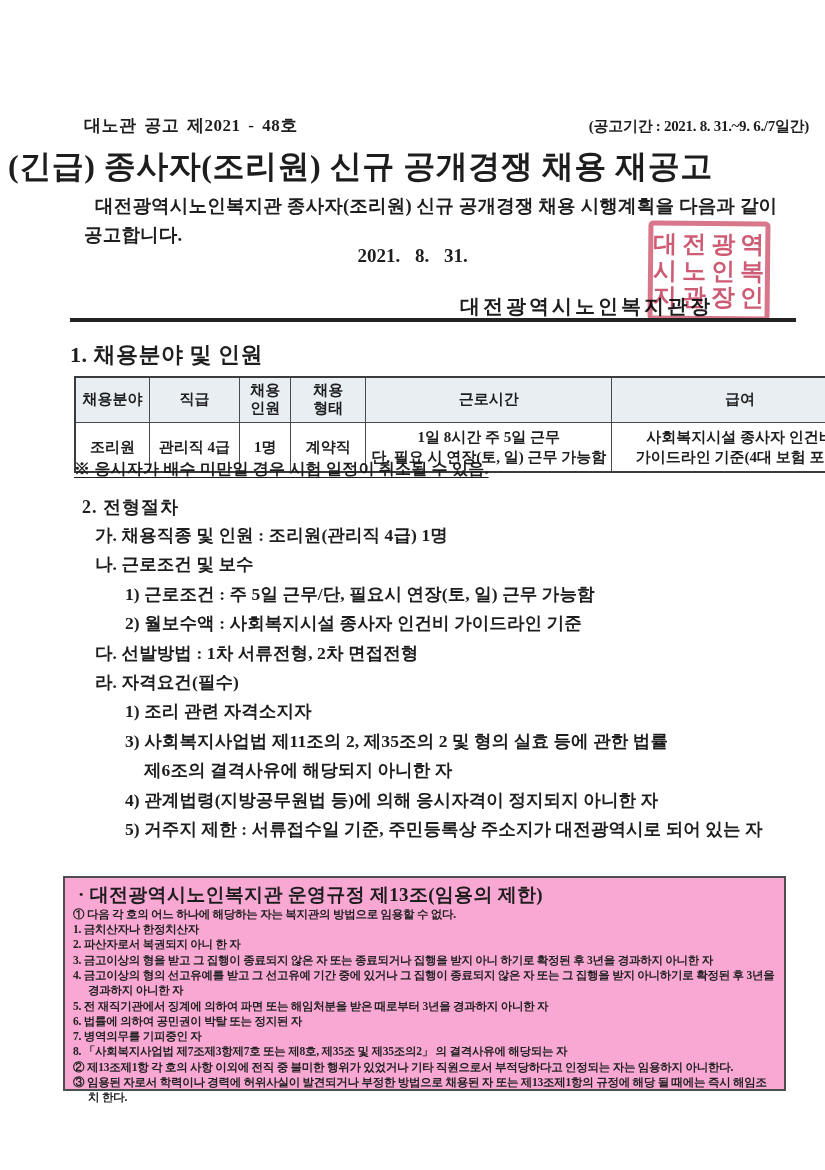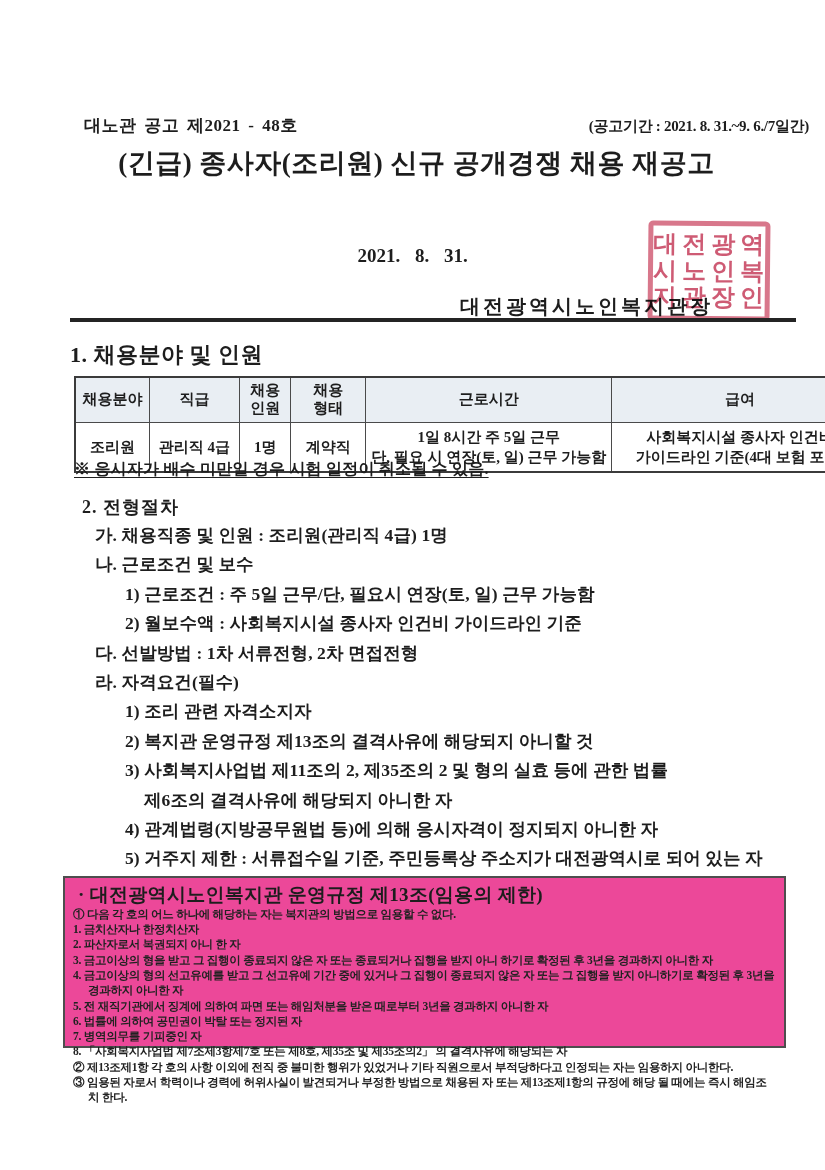--- a/index.html
+++ b/index.html
@@ -6,21 +6,21 @@
   body{
     width:825px;height:1170px;background:#ffffff;position:relative;
     font-family:"Liberation Serif","DejaVu Serif",serif;color:#1d1d1d;
     -webkit-font-smoothing:antialiased;
   }
   .page{position:absolute;inset:0;overflow:hidden;}
   .abs{position:absolute;}
 
   .doc-number{left:84px;top:114px;font-size:17px;font-weight:700;letter-spacing:.5px;word-spacing:3px;}
   .notice-period{right:16px;top:117px;font-size:15px;font-weight:700;letter-spacing:-.3px;}
-  .main-title{left:0;right:0;top:145px;text-align:center;font-size:27px;font-weight:800;letter-spacing:.5px;padding-left:8px;}
+  .main-title{left:0;right:0;top:145px;font-size:32px;font-weight:800;letter-spacing:.5px;padding-left:8px;}
   .intro{left:84px;top:192px;width:708px;font-size:18.5px;font-weight:600;line-height:1.55;
          word-break:break-all;text-indent:11px;letter-spacing:.2px;}
   .date-line{left:0;right:0;top:245px;text-align:center;font-size:19px;font-weight:700;word-spacing:10px;}
   .signer{right:112px;top:293px;font-size:20px;font-weight:700;letter-spacing:3px;}
 
   .seal{
     left:648px;top:221px;width:122px;height:100px;
     border:5px solid rgba(203,73,100,.75);border-radius:5px;
     display:flex;flex-direction:column;justify-content:center;align-items:center;
     color:rgba(198,62,92,.85);font-weight:800;font-size:24px;line-height:1.12;
@@ -49,35 +49,36 @@
         text-decoration:underline;text-underline-offset:3px;letter-spacing:.2px;}
 
   .s2-heading{left:82px;top:495px;font-size:18px;font-weight:800;letter-spacing:1px;}
   .s2-list{left:70px;top:521px;width:735px;}
   .li{font-size:17.5px;font-weight:600;line-height:29.4px;letter-spacing:.1px;word-break:keep-all;}
   .lv1{padding-left:25px;}
   .lv2{padding-left:55px;}
   .lv3{padding-left:74px;}
 
   .rules-box{
-    left:63px;top:876px;width:723px;height:172px;box-sizing:border-box;
-    border:2px solid #4e4e4e;padding:5px 9px 4px 8px;background:#ec4899;
+    left:63px;top:876px;width:723px;height:215px;box-sizing:border-box;
+    border:2px solid #4e4e4e;padding:5px 9px 4px 8px;background:#f9a8d4;
   }
   .rb-title{font-size:19px;font-weight:800;letter-spacing:.3px;padding-left:5px;line-height:1.25;}
   .rb-line{font-size:11.5px;font-weight:600;line-height:15.3px;letter-spacing:-.25px;
            padding-left:15px;text-indent:-15px;word-break:break-all;color:#222;}
 </style>
 </head>
 <body>
 
 <div class="page">
 
   <div class="abs doc-number">대노관 공고 제2021  -  48호</div>
   <div class="abs notice-period">(공고기간 : 2021. 8. 31.~9. 6./7일간)</div>
   <div class="abs main-title">(긴급) 종사자(조리원) 신규 공개경쟁 채용 재공고</div>
+  <div class="abs intro">대전광역시노인복지관 종사자(조리원) 신규 공개경쟁 채용 시행계획을 다음과 같이 공고합니다.</div>
   <div class="abs date-line">2021.  8.  31.</div>
   <div class="abs signer">대전광역시노인복지관장</div>
 
   <div class="abs seal">
     <div class="row">대전광역</div>
     <div class="row">시노인복</div>
     <div class="row">지관장인</div>
   </div>
 
   <div class="abs rule-thick"></div>
@@ -124,21 +125,20 @@
   <div class="abs s2-heading">2. 전형절차</div>
 
   <div class="abs s2-list">
     <div class="li lv1">가. 채용직종 및 인원 : 조리원(관리직 4급) 1명</div>
     <div class="li lv1">나. 근로조건 및 보수</div>
     <div class="li lv2">1) 근로조건 : 주 5일 근무/단, 필요시 연장(토, 일) 근무 가능함</div>
     <div class="li lv2">2) 월보수액 : 사회복지시설 종사자 인건비 가이드라인 기준</div>
     <div class="li lv1">다. 선발방법 : 1차 서류전형, 2차 면접전형</div>
     <div class="li lv1">라. 자격요건(필수)</div>
     <div class="li lv2">1) 조리 관련 자격소지자</div>
-    <div class="li lv2">2) 복지관 운영규정 제13조의 결격사유에 해당되지 아니할 것</div>
     <div class="li lv2">3)  사회복지사업법 제11조의 2, 제35조의 2 및 형의 실효 등에 관한 법률</div>
     <div class="li lv3">제6조의 결격사유에 해당되지 아니한 자</div>
     <div class="li lv2">4) 관계법령(지방공무원법 등)에 의해 응시자격이 정지되지 아니한 자</div>
     <div class="li lv2">5) 거주지 제한 : 서류접수일 기준, 주민등록상 주소지가 대전광역시로 되어 있는 자</div>
   </div>
 
   <div class="abs rules-box">
     <div class="rb-title">· 대전광역시노인복지관 운영규정 제13조(임용의 제한)</div>
     <div class="rb-line">① 다음 각 호의 어느 하나에 해당하는 자는 복지관의 방법으로 임용할 수 없다.</div>
     <div class="rb-line">1. 금치산자나 한정치산자</div>

